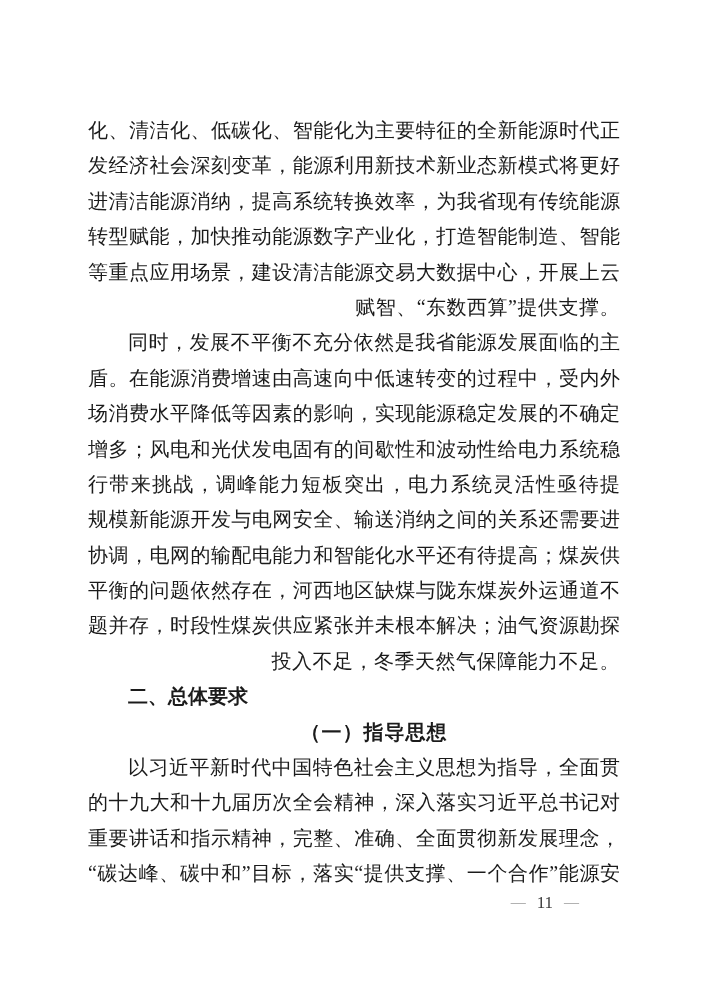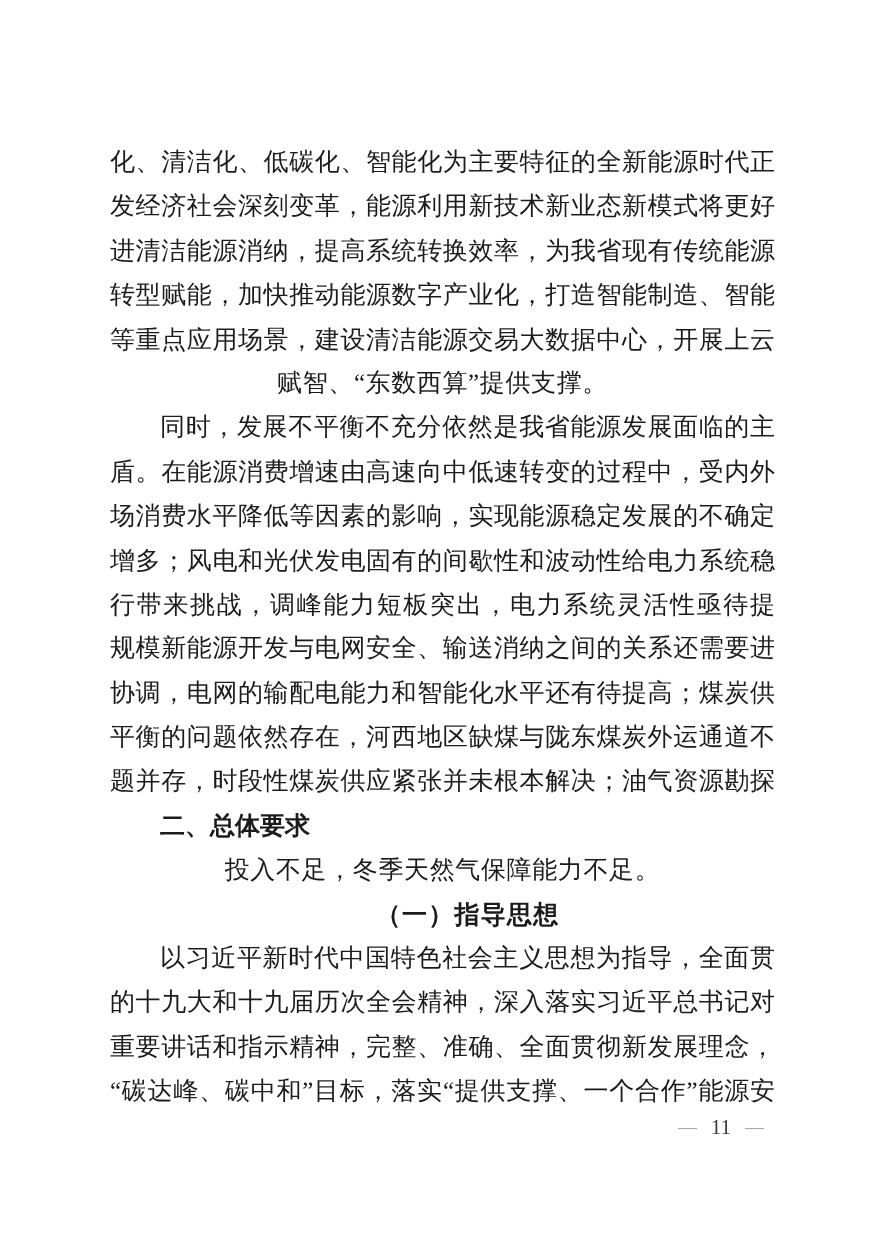--- a/index.html
+++ b/index.html
@@ -33,40 +33,40 @@
     text-align: justify;
     text-align-last: justify;
     text-justify: inter-character;
   }
   
   .indent {
     text-indent: 2em;
   }
   
   .end {
-    text-align: center;
+    text-align: right;
     letter-spacing: 0.5px;
   }
   .heading {
     font-family: "Liberation Sans", "DejaVu Sans", sans-serif;
     font-weight: bold;
     text-indent: 2em;
     text-align: left;
     color: var(--text, #111111);
   }
   .sub {
     font-weight: bold;
     text-indent: 2em;
     text-align: center;
     letter-spacing: 1px;
   }
   .footer {
     position: absolute;
     top: 892px;
-    right: 96px;
+    right: 128px;
     font-family: "Liberation Serif", "DejaVu Serif", serif;
     font-size: 17px;
     line-height: 20px;
     white-space: nowrap;
   }
   .footer .dash {
     color: var(--footer-dash, #999999);
     font-size: 15px;
     vertical-align: 1px;
   }
@@ -89,22 +89,22 @@
     <div class="line end">赋智、“东数西算”提供支撑。</div>
     <div class="line j indent">同时，发展不平衡不充分依然是我省能源发展面临的主要矛</div>
     <div class="line j">盾。在能源消费增速由高速向中低速转变的过程中，受内外部市</div>
     <div class="line j">场消费水平降低等因素的影响，实现能源稳定发展的不确定因素</div>
     <div class="line j">增多；风电和光伏发电固有的间歇性和波动性给电力系统稳定运</div>
     <div class="line j">行带来挑战，调峰能力短板突出，电力系统灵活性亟待提升；大</div>
     <div class="line j">规模新能源开发与电网安全、输送消纳之间的关系还需要进一步</div>
     <div class="line j">协调，电网的输配电能力和智能化水平还有待提高；煤炭供需不</div>
     <div class="line j">平衡的问题依然存在，河西地区缺煤与陇东煤炭外运通道不畅问</div>
     <div class="line j">题并存，时段性煤炭供应紧张并未根本解决；油气资源勘探开发</div>
+    <div class="line end">投入不足，冬季天然气保障能力不足。</div>
     <div class="line heading">二、总体要求</div>
-    <div class="line end">投入不足，冬季天然气保障能力不足。</div>
     <div class="line sub">（一）指导思想</div>
     <div class="line j indent">以习近平新时代中国特色社会主义思想为指导，全面贯彻党</div>
     <div class="line j">的十九大和十九届历次全会精神，深入落实习近平总书记对甘肃</div>
     <div class="line j">重要讲话和指示精神，完整、准确、全面贯彻新发展理念，紧扣</div>
     <div class="line j">“碳达峰、碳中和”目标，落实“提供支撑、一个合作”能源安</div>
   </div>
 
   <div class="footer">
     <span class="dash">—</span><span class="num">11</span><span class="dash">—</span>
   </div>

